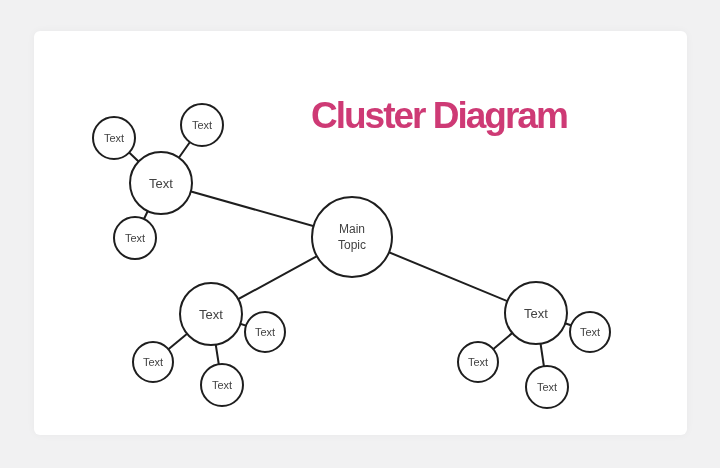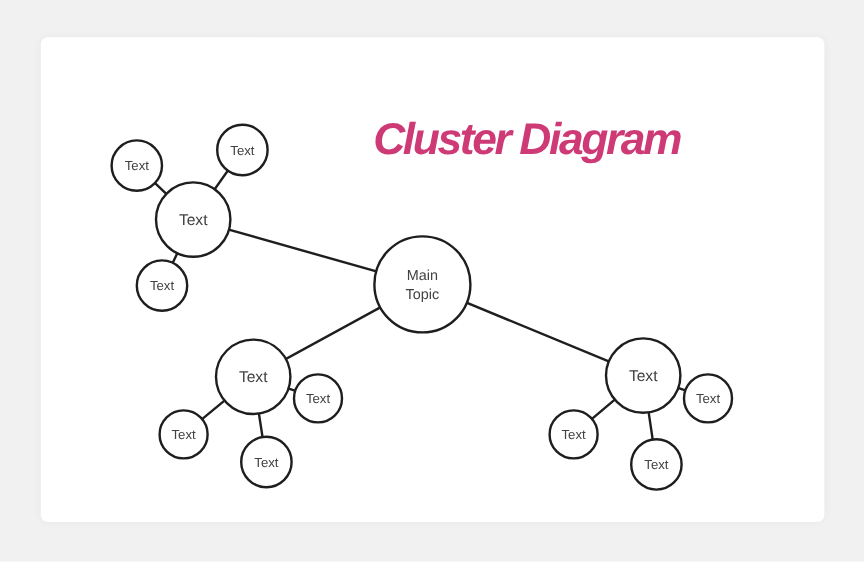--- a/index.html
+++ b/index.html
@@ -27,21 +27,20 @@
   .diagram-title {
     position: absolute;
     left: 311px;
     top: 97px;
     font-size: 37px;
     font-weight: bold;
     letter-spacing: -2px;
     line-height: 1;
     color: var(--title-color, #ce3a75);
     white-space: nowrap;
-    font-style: italic;
   }
   .diagram-svg {
     position: absolute;
     left: 0;
     top: 0;
   }
   .edge {
     stroke: var(--stroke-color, #1e1e1e);
     stroke-width: 2;
     stroke-linecap: round;

